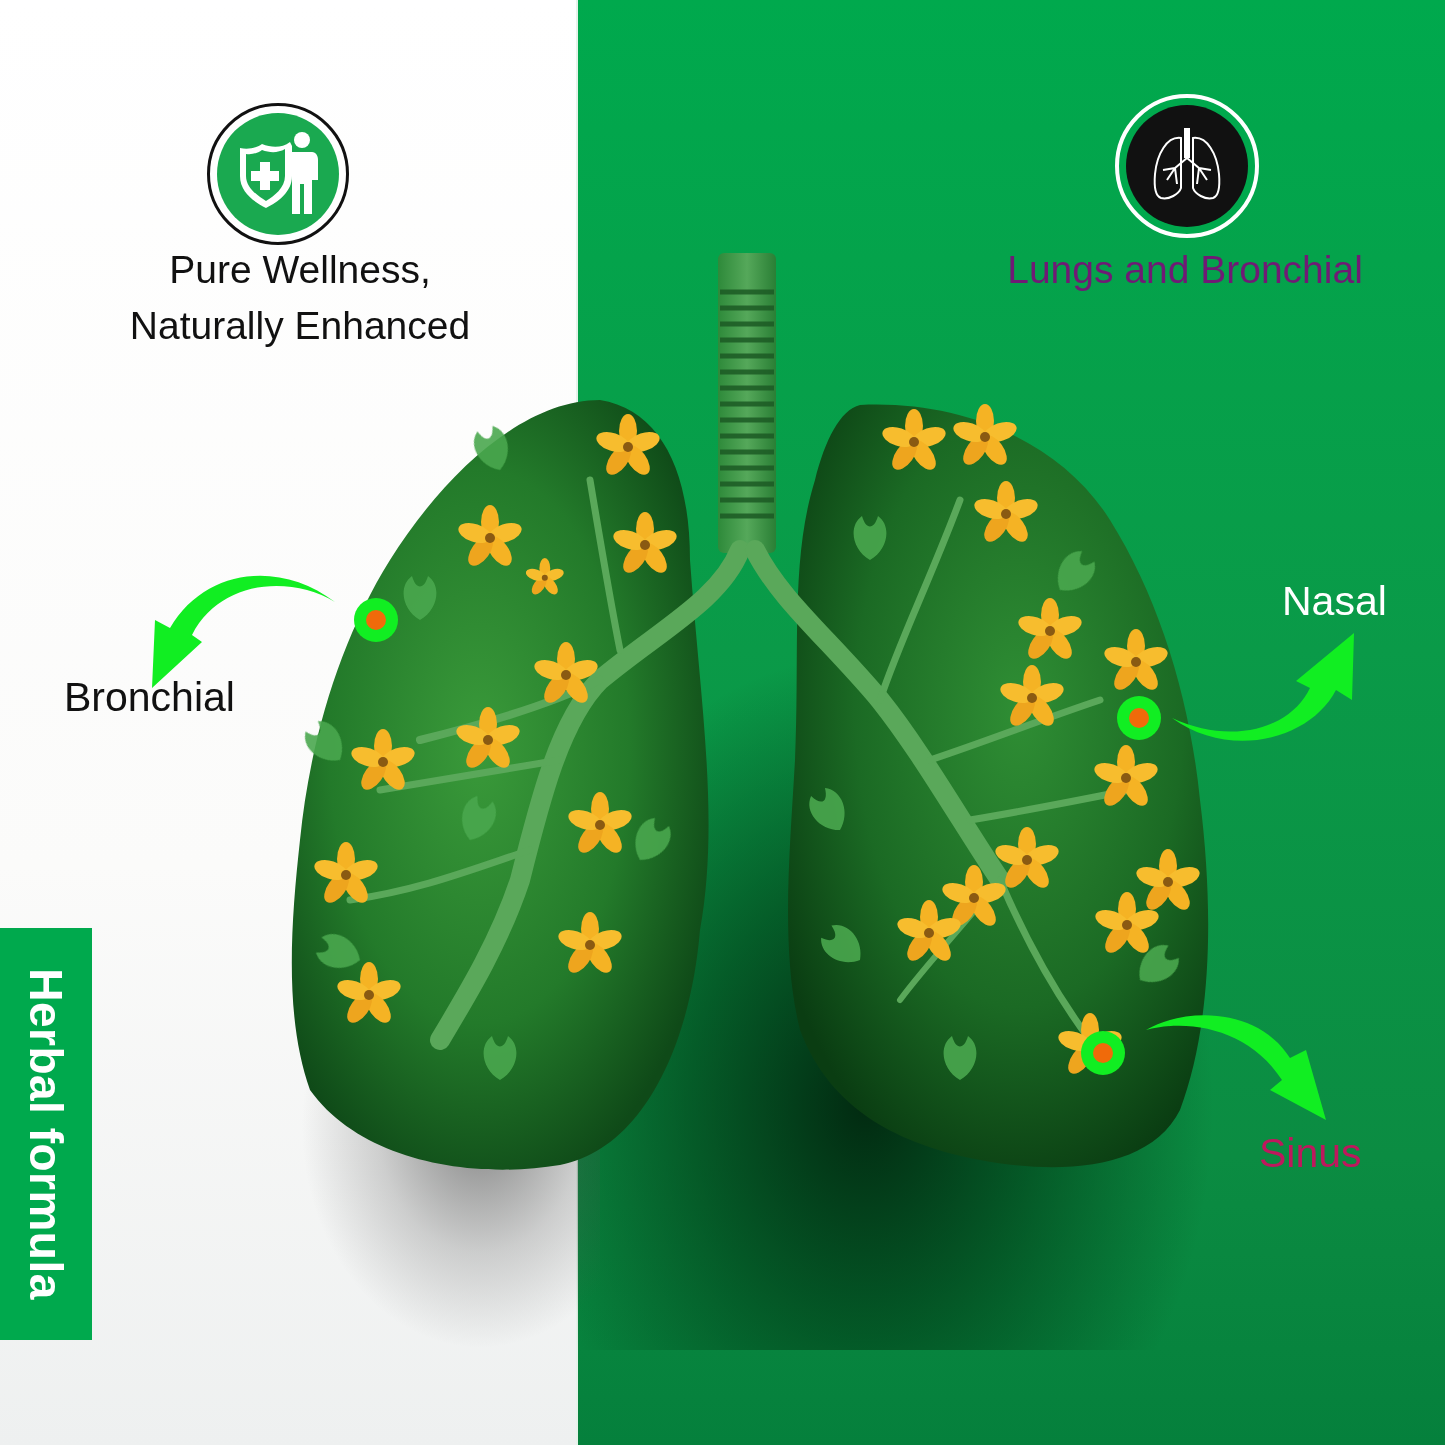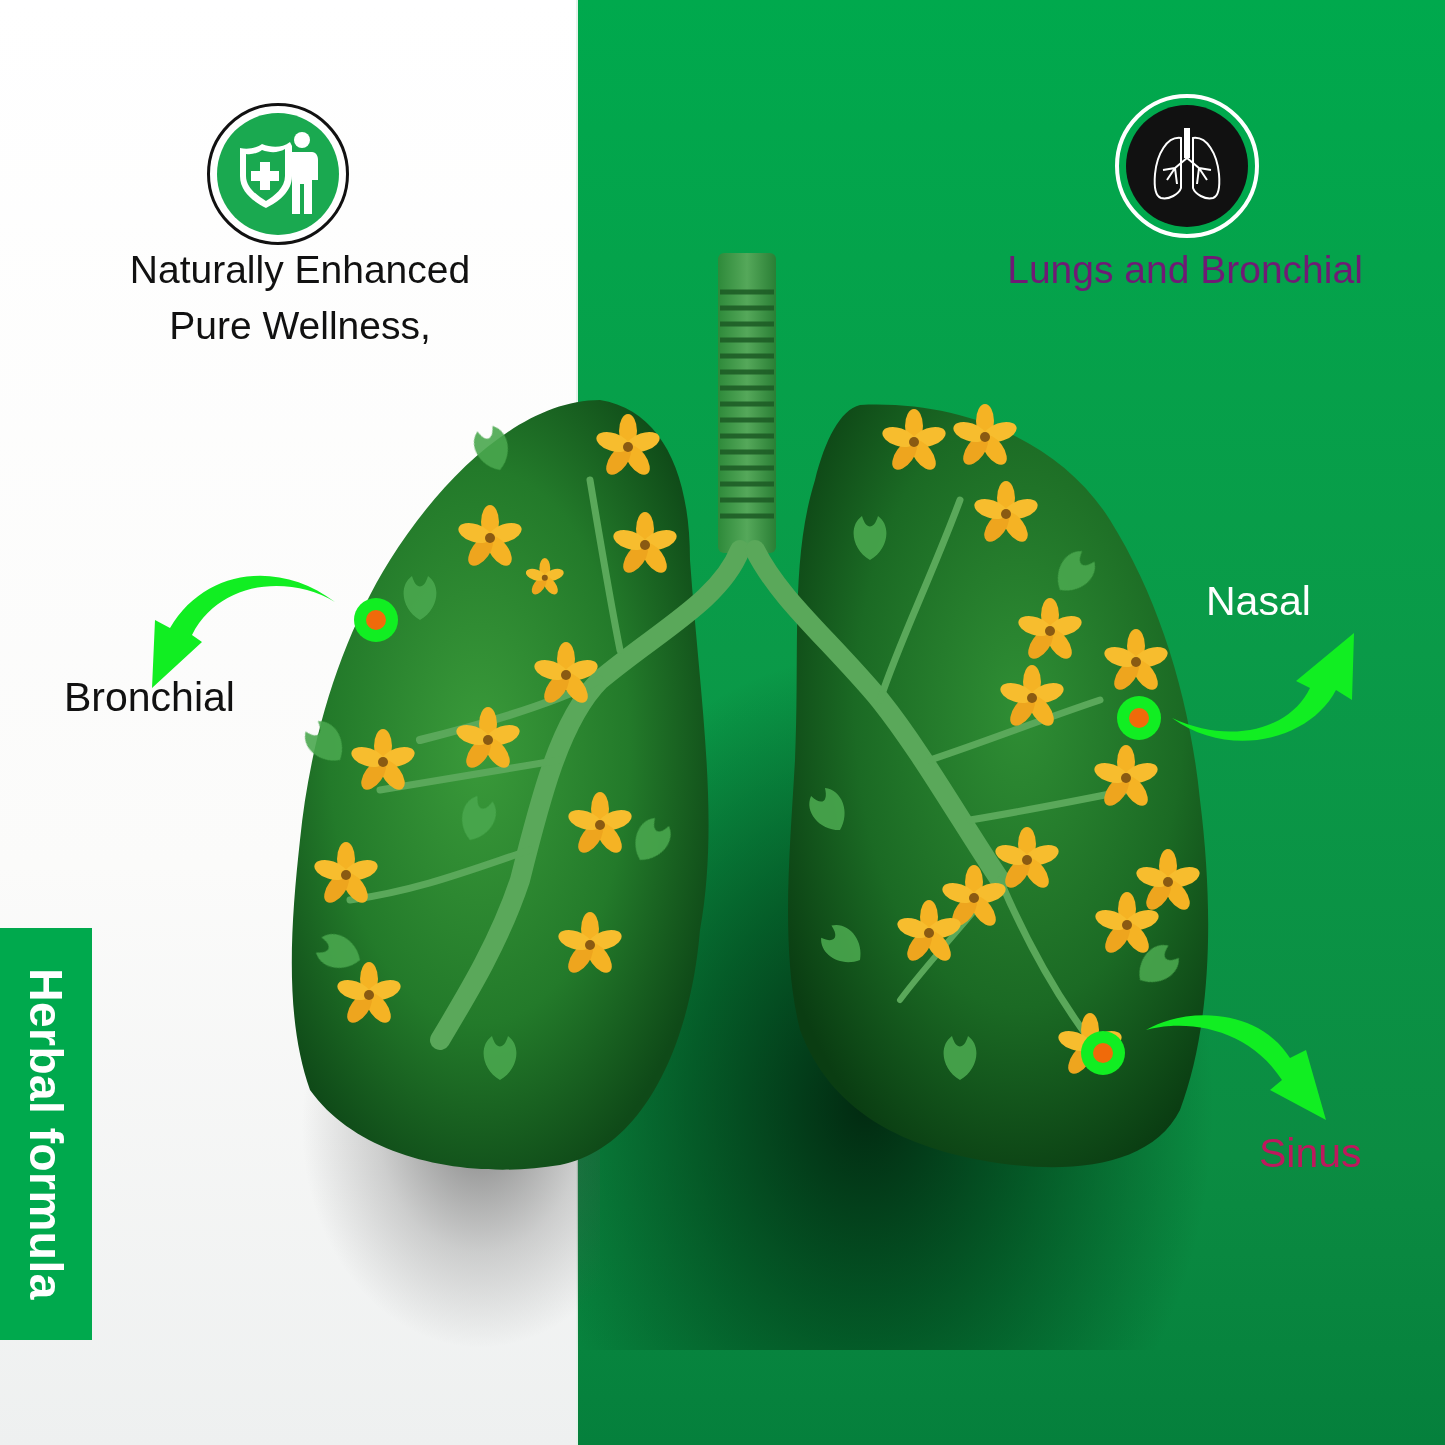--- a/index.html
+++ b/index.html
@@ -21,21 +21,21 @@
   .icon-left .inner { width:122px; height:122px; border-radius:50%; background:#1aa950; display:flex; align-items:center; justify-content:center; }
   .icon-right { left:1115px; top:94px; width:144px; height:144px; background:#00a94d; border:4px solid #fff; box-sizing:border-box; }
   .icon-right .inner { width:122px; height:122px; border-radius:50%; background:#111; display:flex; align-items:center; justify-content:center; }
 
   .heading { position:absolute; font-size:39px; line-height:56px; text-align:center; }
   .heading-left { left:60px; top:242px; width:480px; color:#111; }
   .heading-right { left:960px; top:242px; width:450px; color:#701a75; }
 
   .label { position:absolute; font-size:41px; }
   .label-bronchial { left:64px; top:674px; color:#111; }
-  .label-nasal { left:1206px; top:578px; color:#fff; }
+  .label-nasal { left:1282px; top:578px; color:#fff; }
   .label-sinus { left:1259px; top:1130px; color:#be185d; }
 
   .vert-tab { position:absolute; left:0; top:928px; width:92px; height:412px; background:#00a94d; }
   .vert-tab span { position:absolute; left:46px; top:206px; transform:translate(-50%,-50%) rotate(90deg);
     white-space:nowrap; color:#fff; font-weight:bold; font-size:46px; letter-spacing:0.5px; }
 
   .art { position:absolute; left:0; top:0; width:1445px; height:1445px; }
   .marker { position:absolute; width:44px; height:44px; border-radius:50%; background:#11ee22; display:flex; align-items:center; justify-content:center; }
   .marker i { width:20px; height:20px; border-radius:50%; background:#f06a0a; display:block; }
 </style>
@@ -197,22 +197,22 @@
       <rect x="39" y="4" width="6" height="30" fill="#fff" stroke="none"></rect>
       <path d="M36 14 C 22 12, 12 30, 10 50 C 9 62, 10 72, 16 74 C 24 76, 34 70, 36 64 Z"></path>
       <path d="M48 14 C 62 12, 72 30, 74 50 C 75 62, 74 72, 68 74 C 60 76, 50 70, 48 64 Z"></path>
       <path d="M42 34 L 30 44 L 18 46 M 30 44 L 22 56 M 30 44 L 32 60"></path>
       <path d="M42 34 L 54 44 L 66 46 M 54 44 L 62 56 M 54 44 L 52 60"></path>
     </svg>
   </div>
 </div>
 
 <div class="heading heading-left">
+  <div>Pure Wellness,</div>
   <div>Naturally Enhanced</div>
-  <div>Pure Wellness,</div>
 </div>
 <div class="heading heading-right">
   <div>Lungs and Bronchial</div>
 </div>
 
 <div class="label label-bronchial">Bronchial</div>
 <div class="label label-nasal">Nasal</div>
 <div class="label label-sinus">Sinus</div>
 
 <div class="vert-tab">

